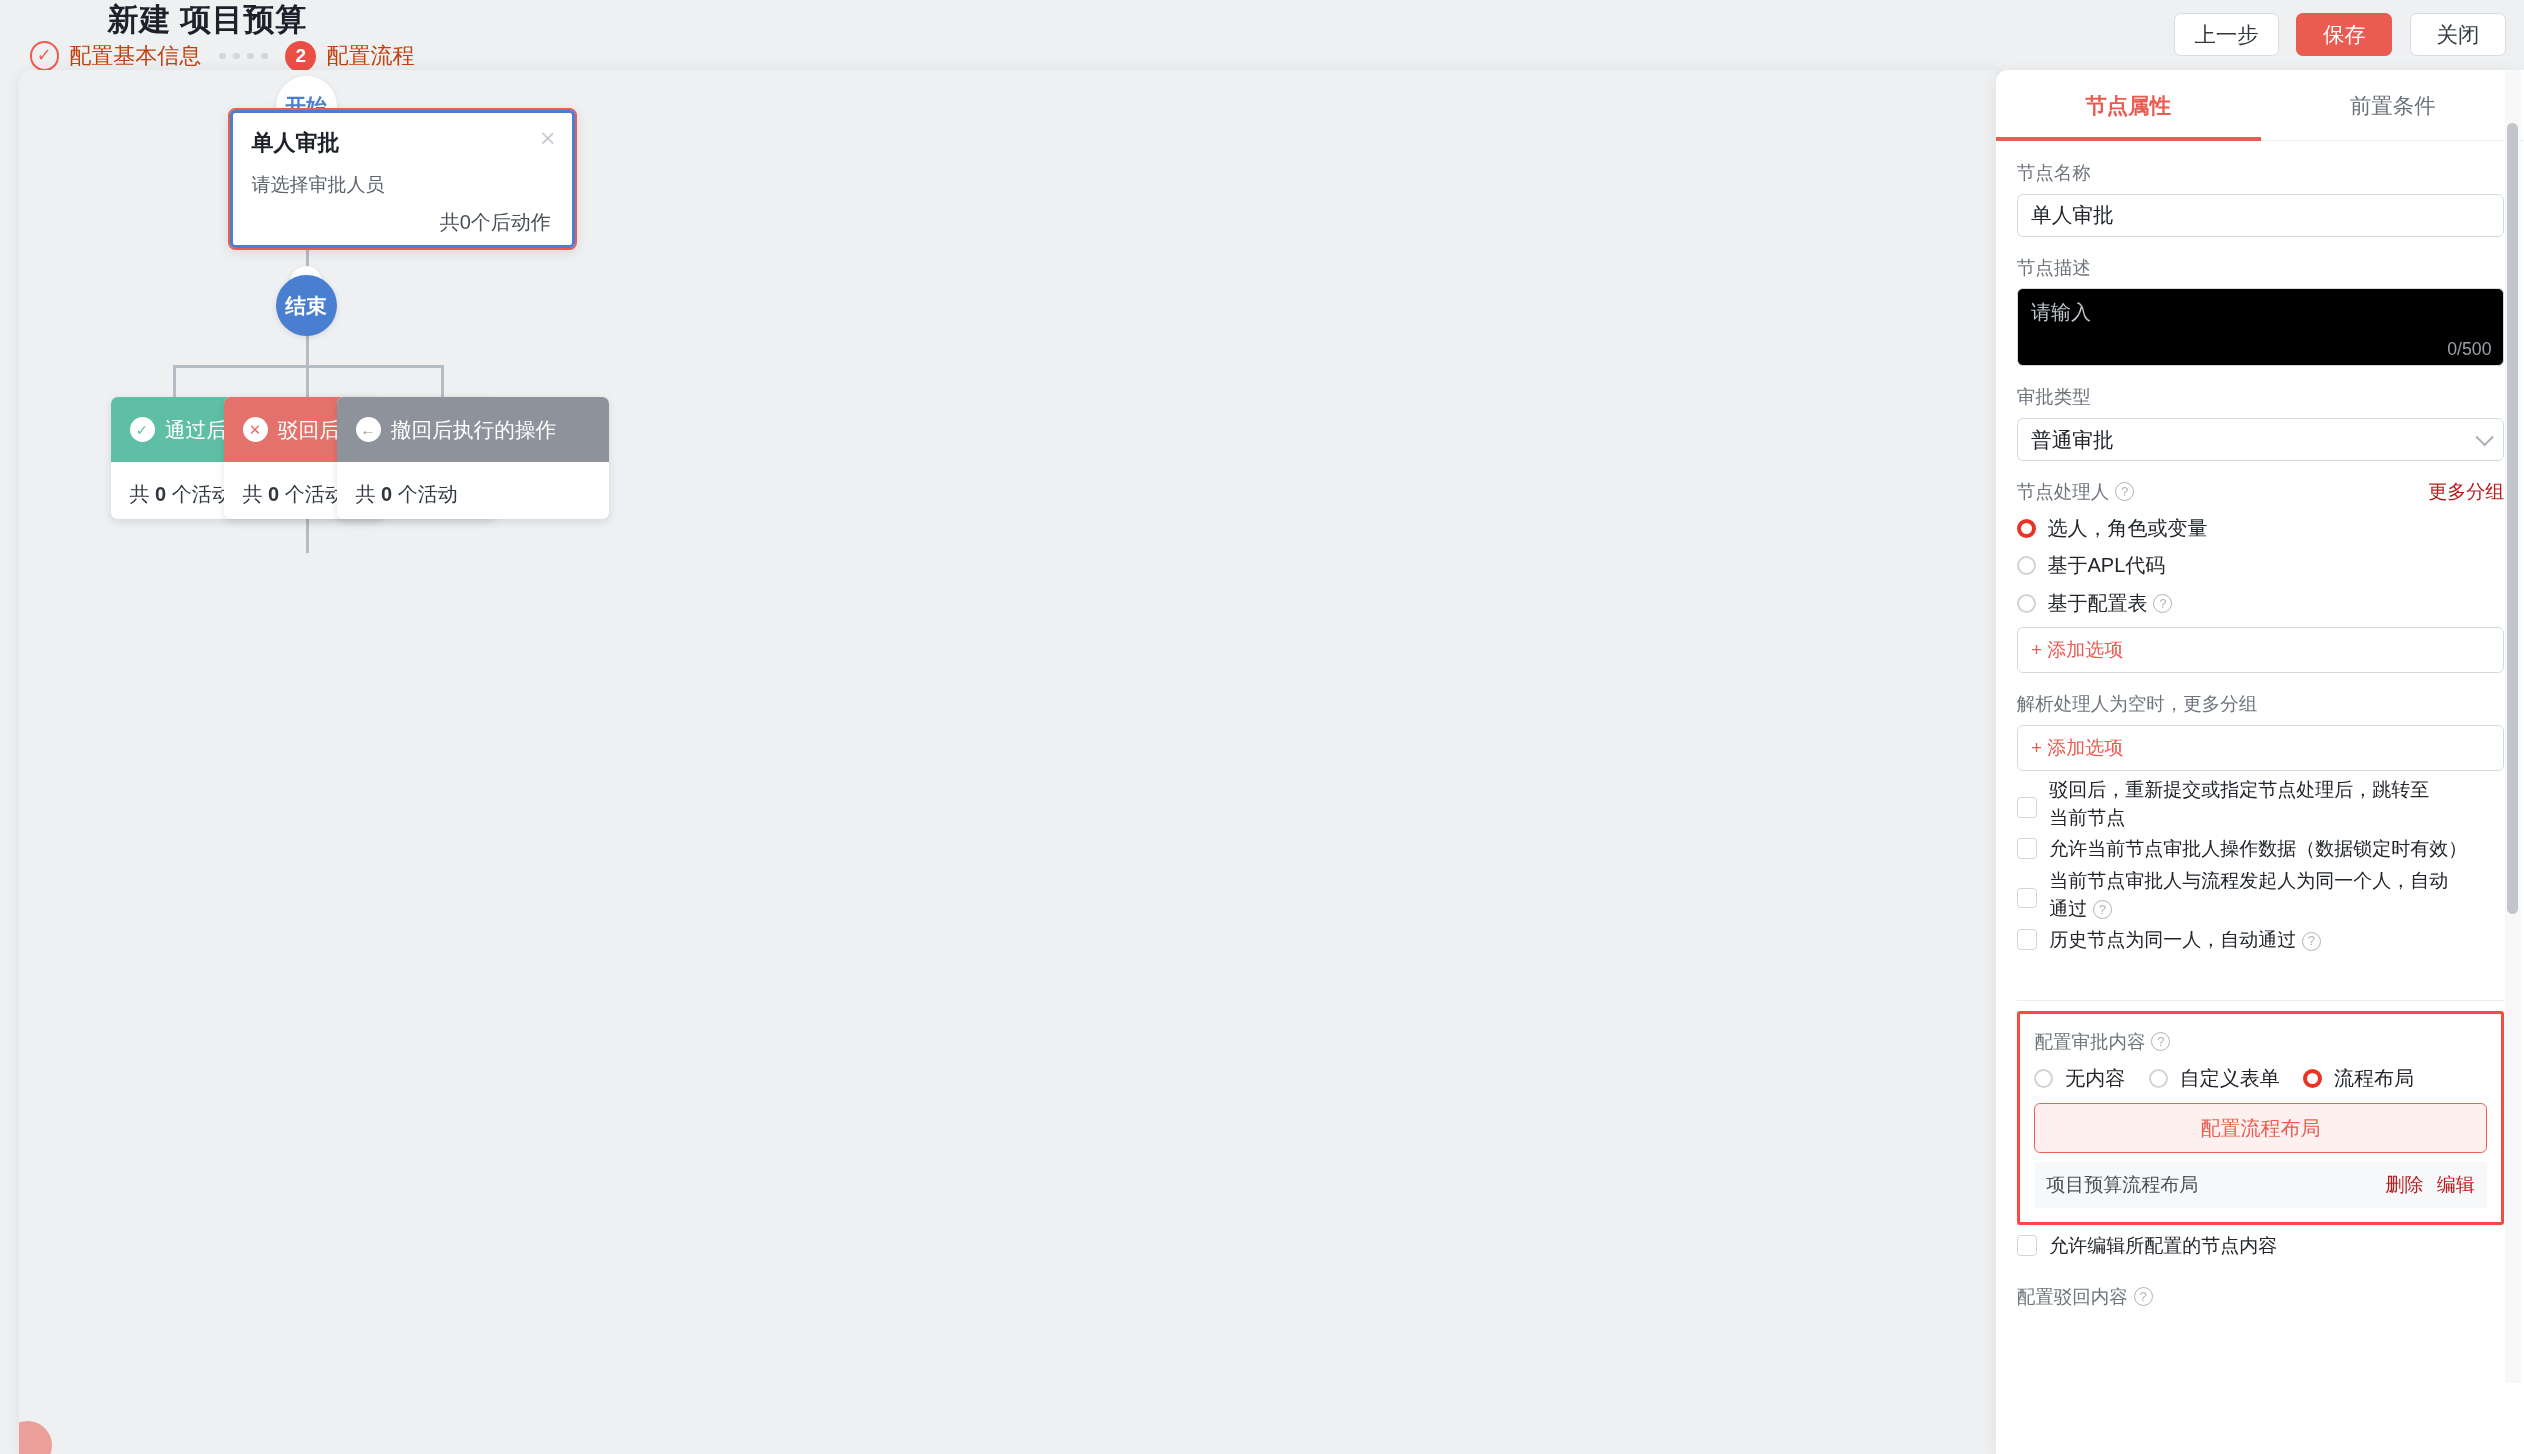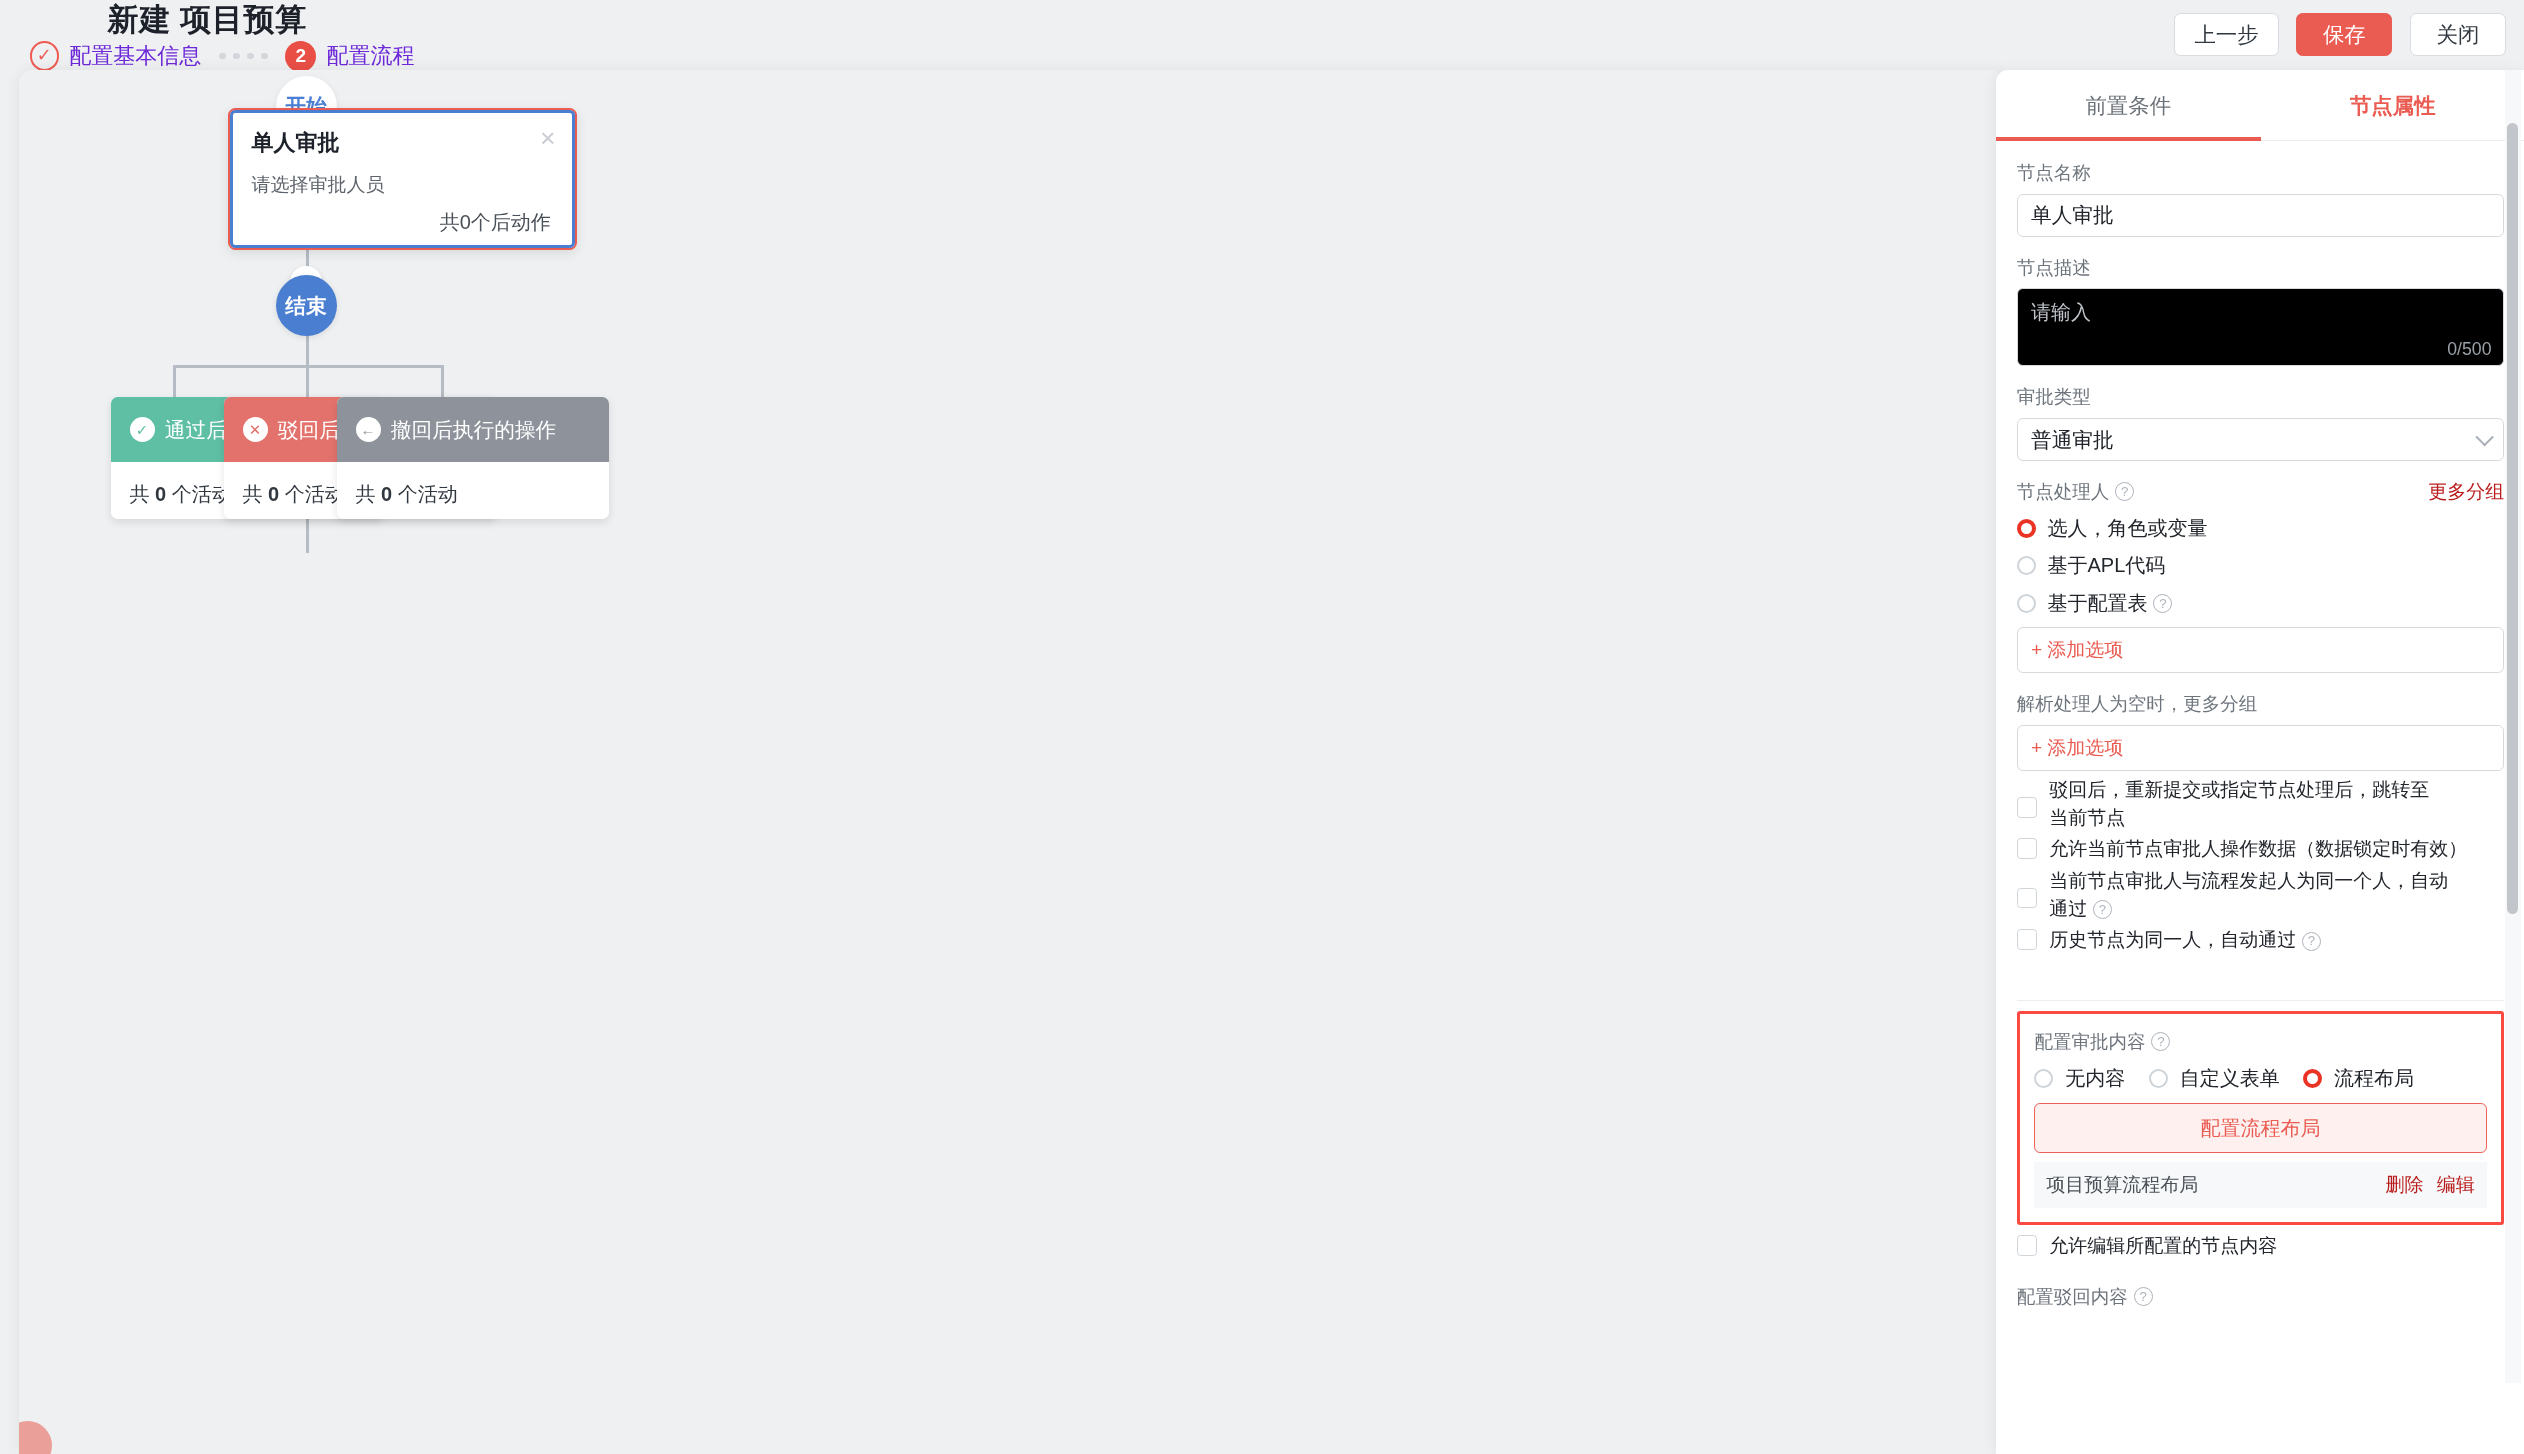--- a/index.html
+++ b/index.html
@@ -25,21 +25,21 @@
     border: 2.2px solid #ef5b51; color: #ef5b51;
     display: flex; align-items: center; justify-content: center;
     font-size: 17.7px; line-height: 1;
   }
   .step-circle-active {
     width: 31px; height: 31px; border-radius: 50%;
     background: #ea4f46; color: #fff;
     display: flex; align-items: center; justify-content: center;
     font-size: 19px; font-weight: bold;
   }
-  .step-label { font-size: 22px; color: #6d28d9; margin-left: 10.3px; white-space: nowrap; }
+  .step-label { font-size: 22px; color: #c2410c; margin-left: 10.3px; white-space: nowrap; }
   .step-dots { margin: 0 17.7px; display: flex; gap: 7.4px; align-items: center; }
   .step-dots i { width: 6.6px; height: 6.6px; border-radius: 50%; background: #d3d6da; display: block; }
 
   #header-right { position: absolute; right: 19px; top: 13.3px; display: flex; gap: 17.7px; }
   .btn {
     height: 43px; min-width: 96px; padding: 0 19px;
     border-radius: 6.6px; font-size: 21.4px; cursor: pointer;
     display: flex; align-items: center; justify-content: center;
     white-space: nowrap;
   }
@@ -306,22 +306,22 @@
         </div>
       </div>
 
     </div>
     <div class="corner-dot"></div>
   </div>
 
   <div id="panel">
 
     <div id="tabs">
+      <div class="tab active">节点属性</div>
       <div class="tab">前置条件</div>
-      <div class="tab active">节点属性</div>
       <div id="tab-underline-track"></div>
       <div id="tab-underline"></div>
     </div>
 
     <div id="panel-body">
 
       <div style="margin-top:19px;">
         <div class="fld-label">节点名称</div>
         <div class="inp">单人审批</div>
       </div>

